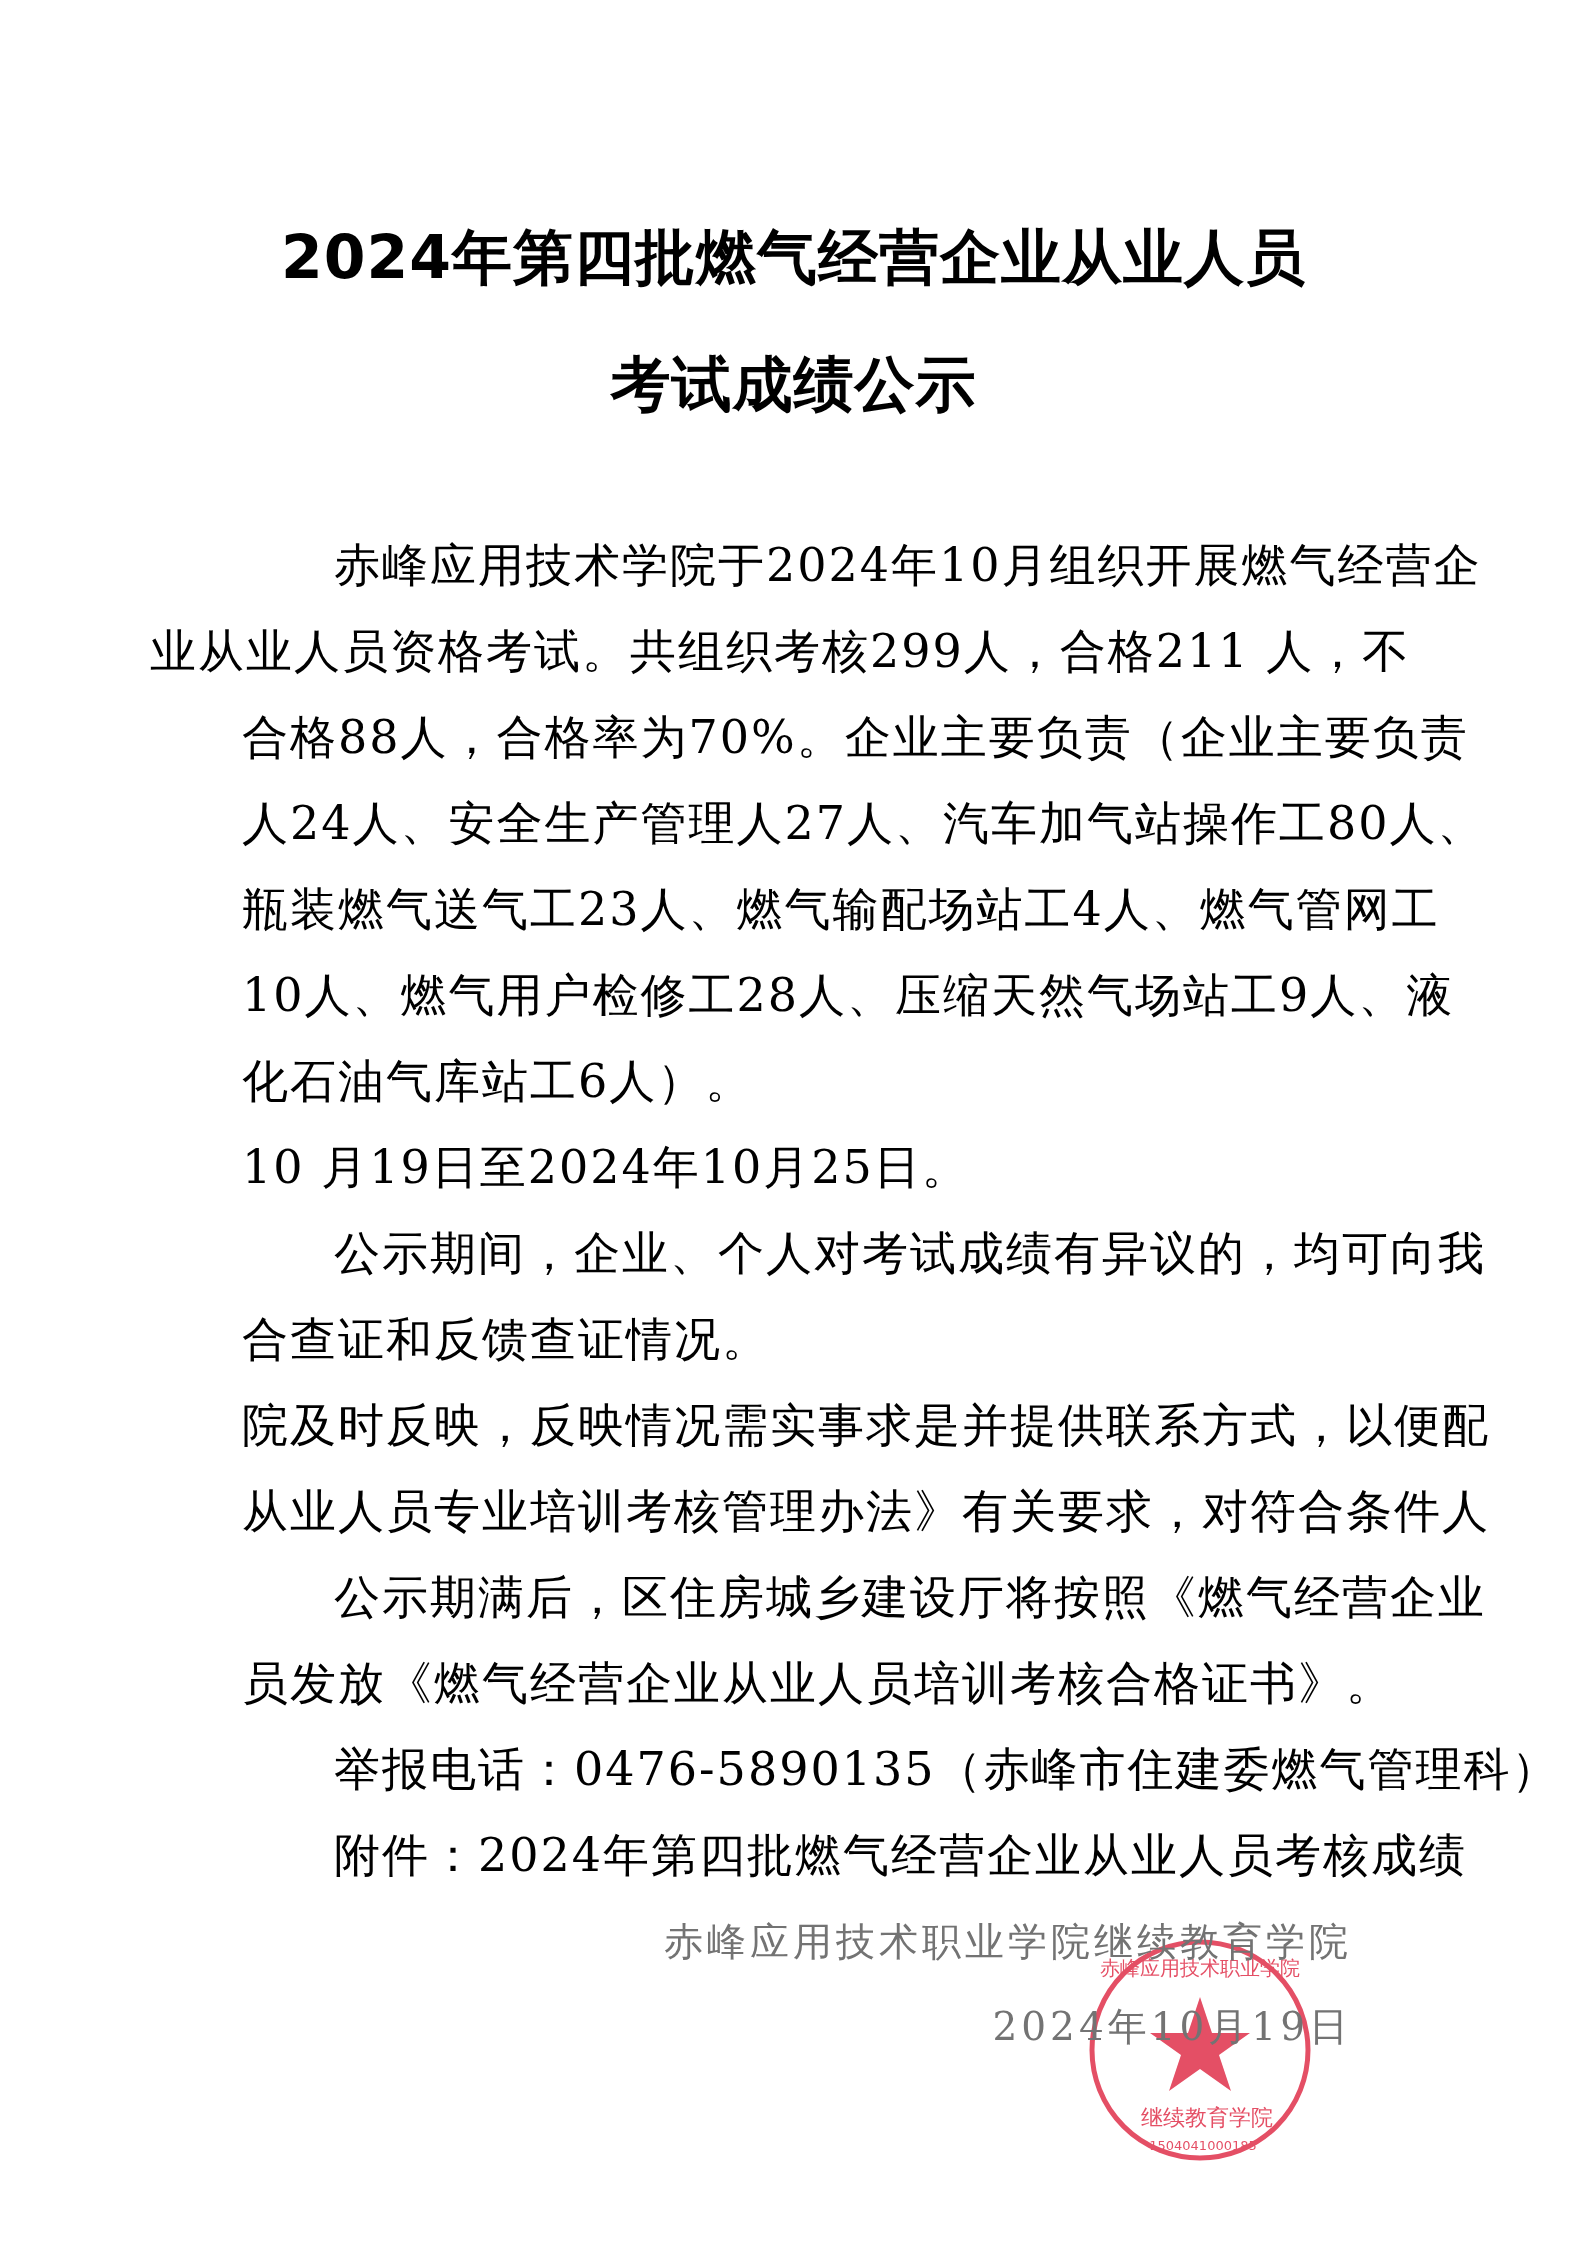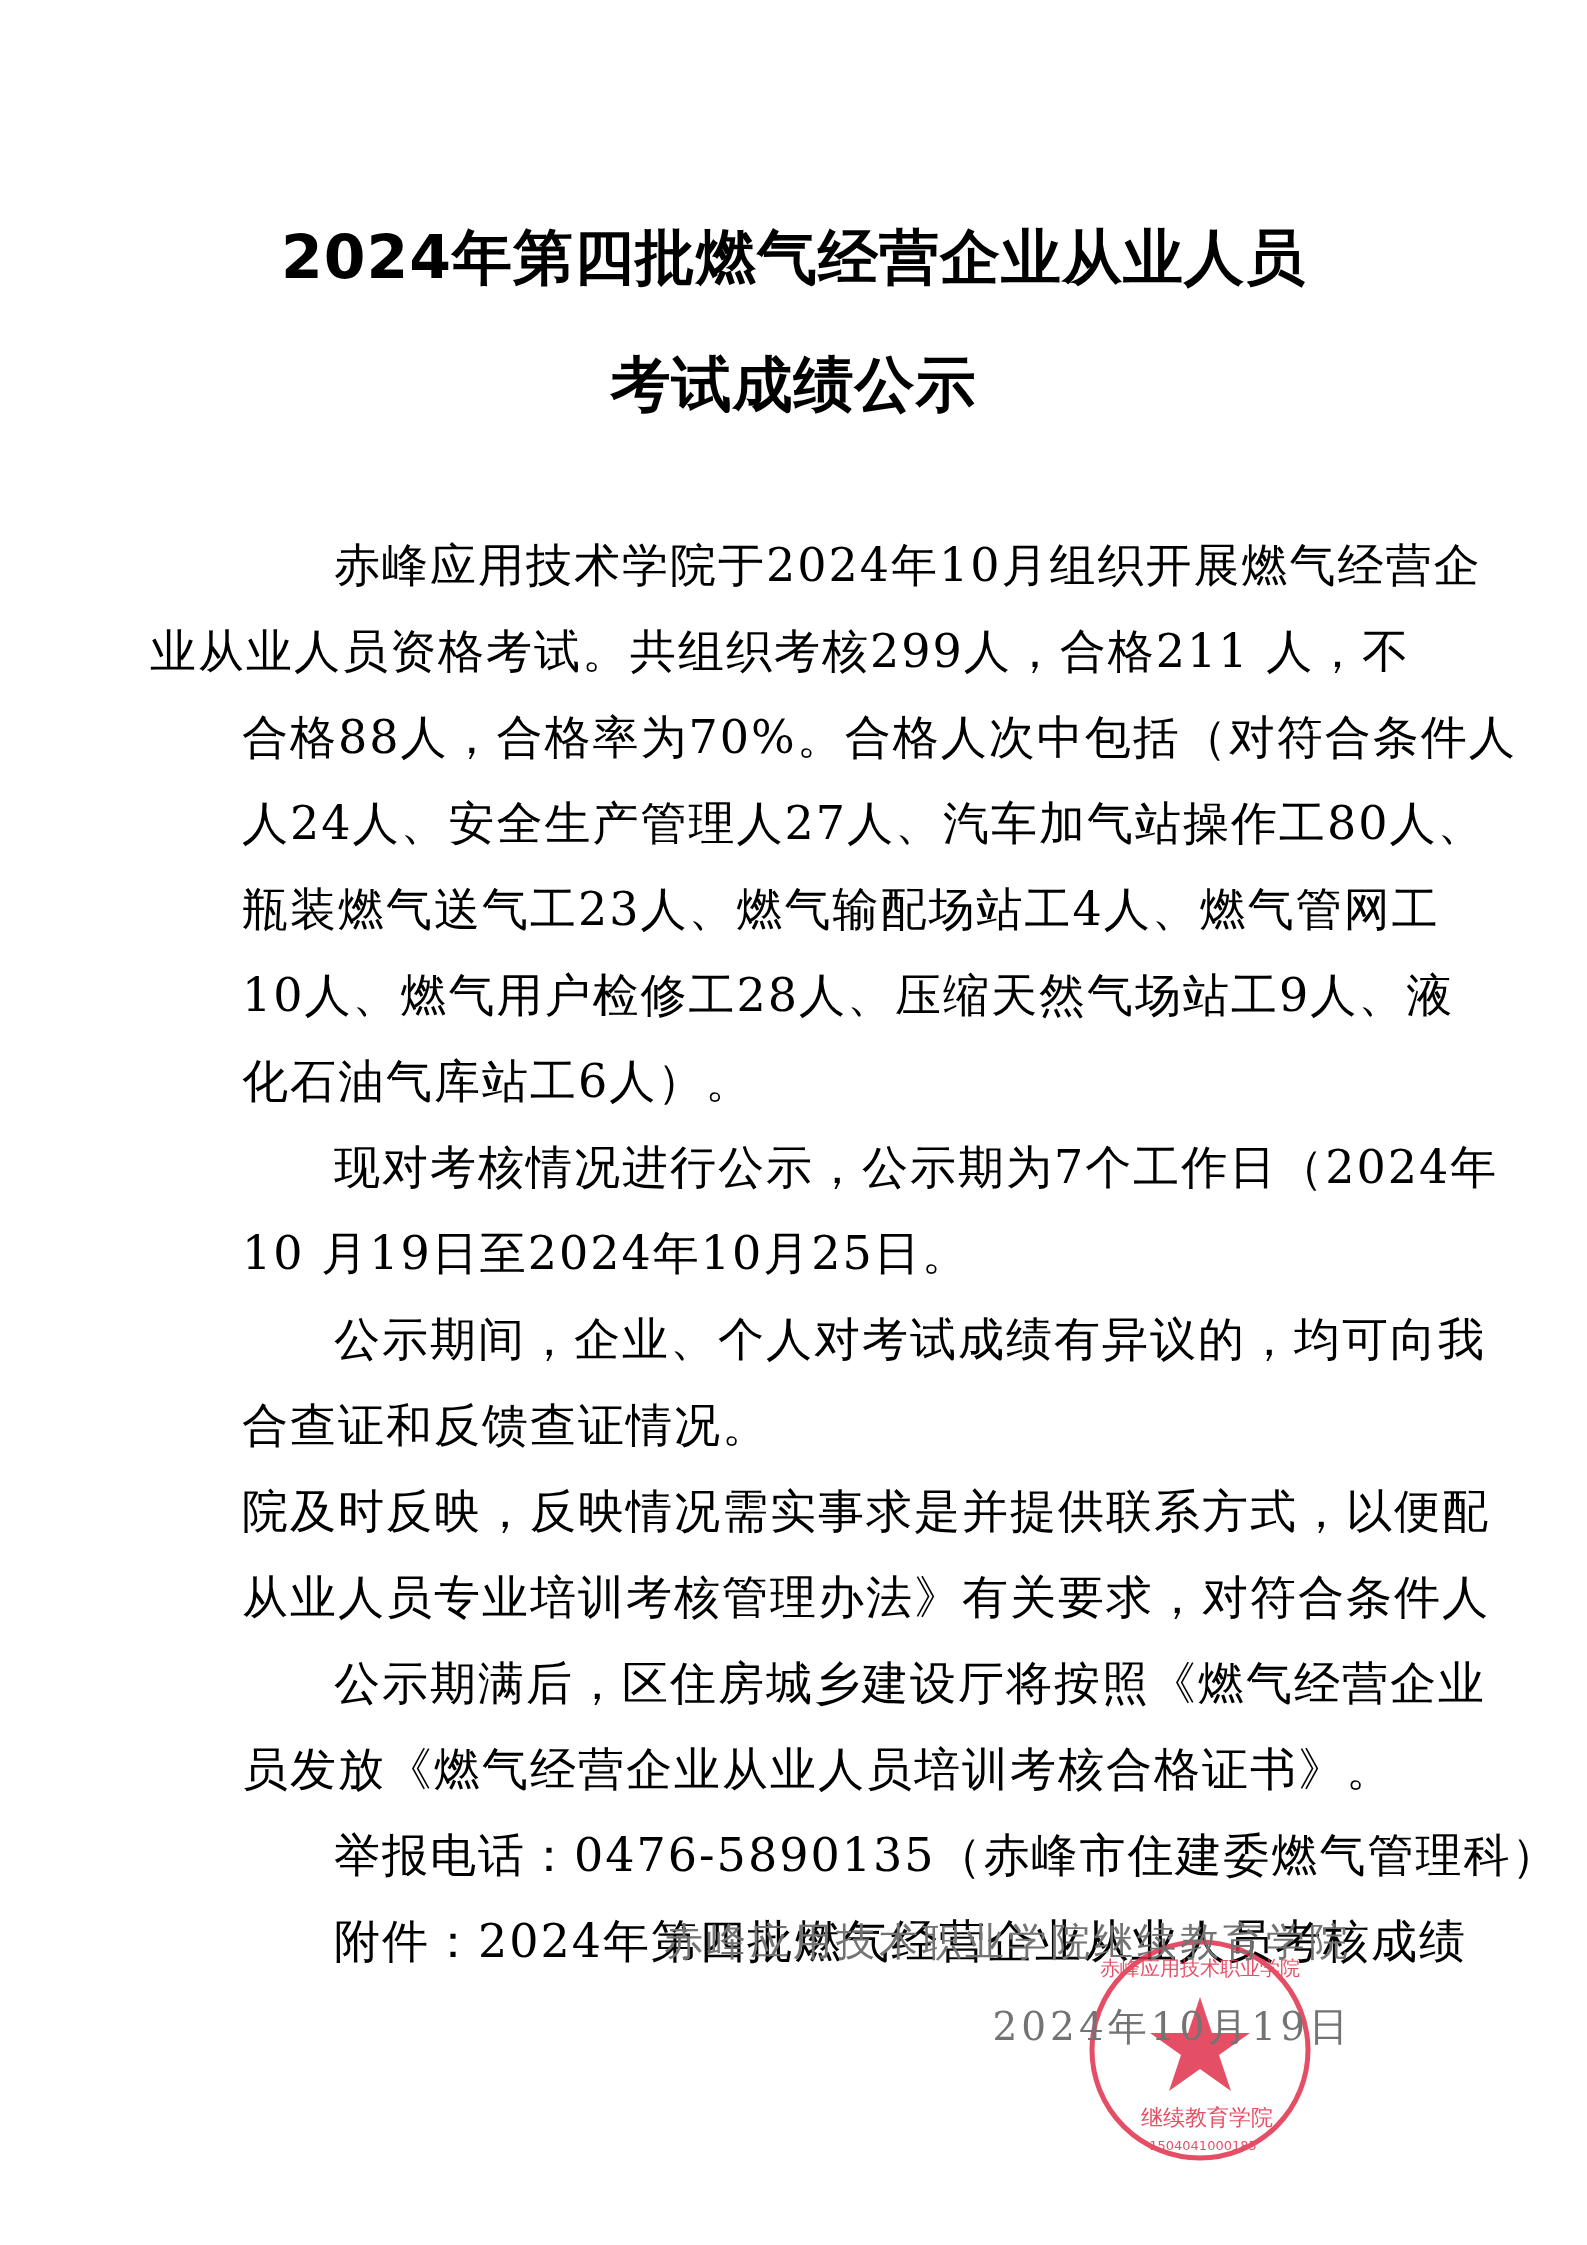--- a/index.html
+++ b/index.html
@@ -25,28 +25,27 @@
 <body>
 
 <div class="page">
   <div class="title l1">2024年第四批燃气经营企业从业人员</div>
   <div class="title l2">考试成绩公示</div>
 
   <div class="body" style="top:522px;">
     <p class="para">
       <span class="line">赤峰应用技术学院于2024年10月组织开展燃气经营企</span>
       <span class="line" style="text-indent:0;margin-left:-2em">业从业人员资格考试。共组织考核299人，合格211 人，不</span>
-      <span class="line" style="margin-left:-2em">合格88人，合格率为70%。合格人次中包括（对符合条件人</span>
+      <span class="line" style="margin-left:-2em">合格88人，合格率为70%。企业主要负责（企业主要负责</span>
       <span class="line" style="margin-left:-2em">人24人、安全生产管理人27人、汽车加气站操作工80人、</span>
       <span class="line" style="margin-left:-2em">瓶装燃气送气工23人、燃气输配场站工4人、燃气管网工</span>
       <span class="line" style="margin-left:-2em">10人、燃气用户检修工28人、压缩天然气场站工9人、液</span>
       <span class="line" style="margin-left:-2em">化石油气库站工6人）。</span>
     </p>
     <p class="para">
-      <span class="line">现对考核情况进行公示，公示期为7个工作日（2024年</span>
       <span class="line" style="margin-left:-2em">10 月19日至2024年10月25日。</span>
     </p>
     <p class="para">
       <span class="line">公示期间，企业、个人对考试成绩有异议的，均可向我</span>
       <span class="line" style="margin-left:-2em">合查证和反馈查证情况。</span>
       <span class="line" style="margin-left:-2em">院及时反映，反映情况需实事求是并提供联系方式，以便配</span>
     </p>
     <p class="para">
       <span class="line" style="margin-left:-2em">从业人员专业培训考核管理办法》有关要求，对符合条件人</span>
       <span class="line">公示期满后，区住房城乡建设厅将按照《燃气经营企业</span>

